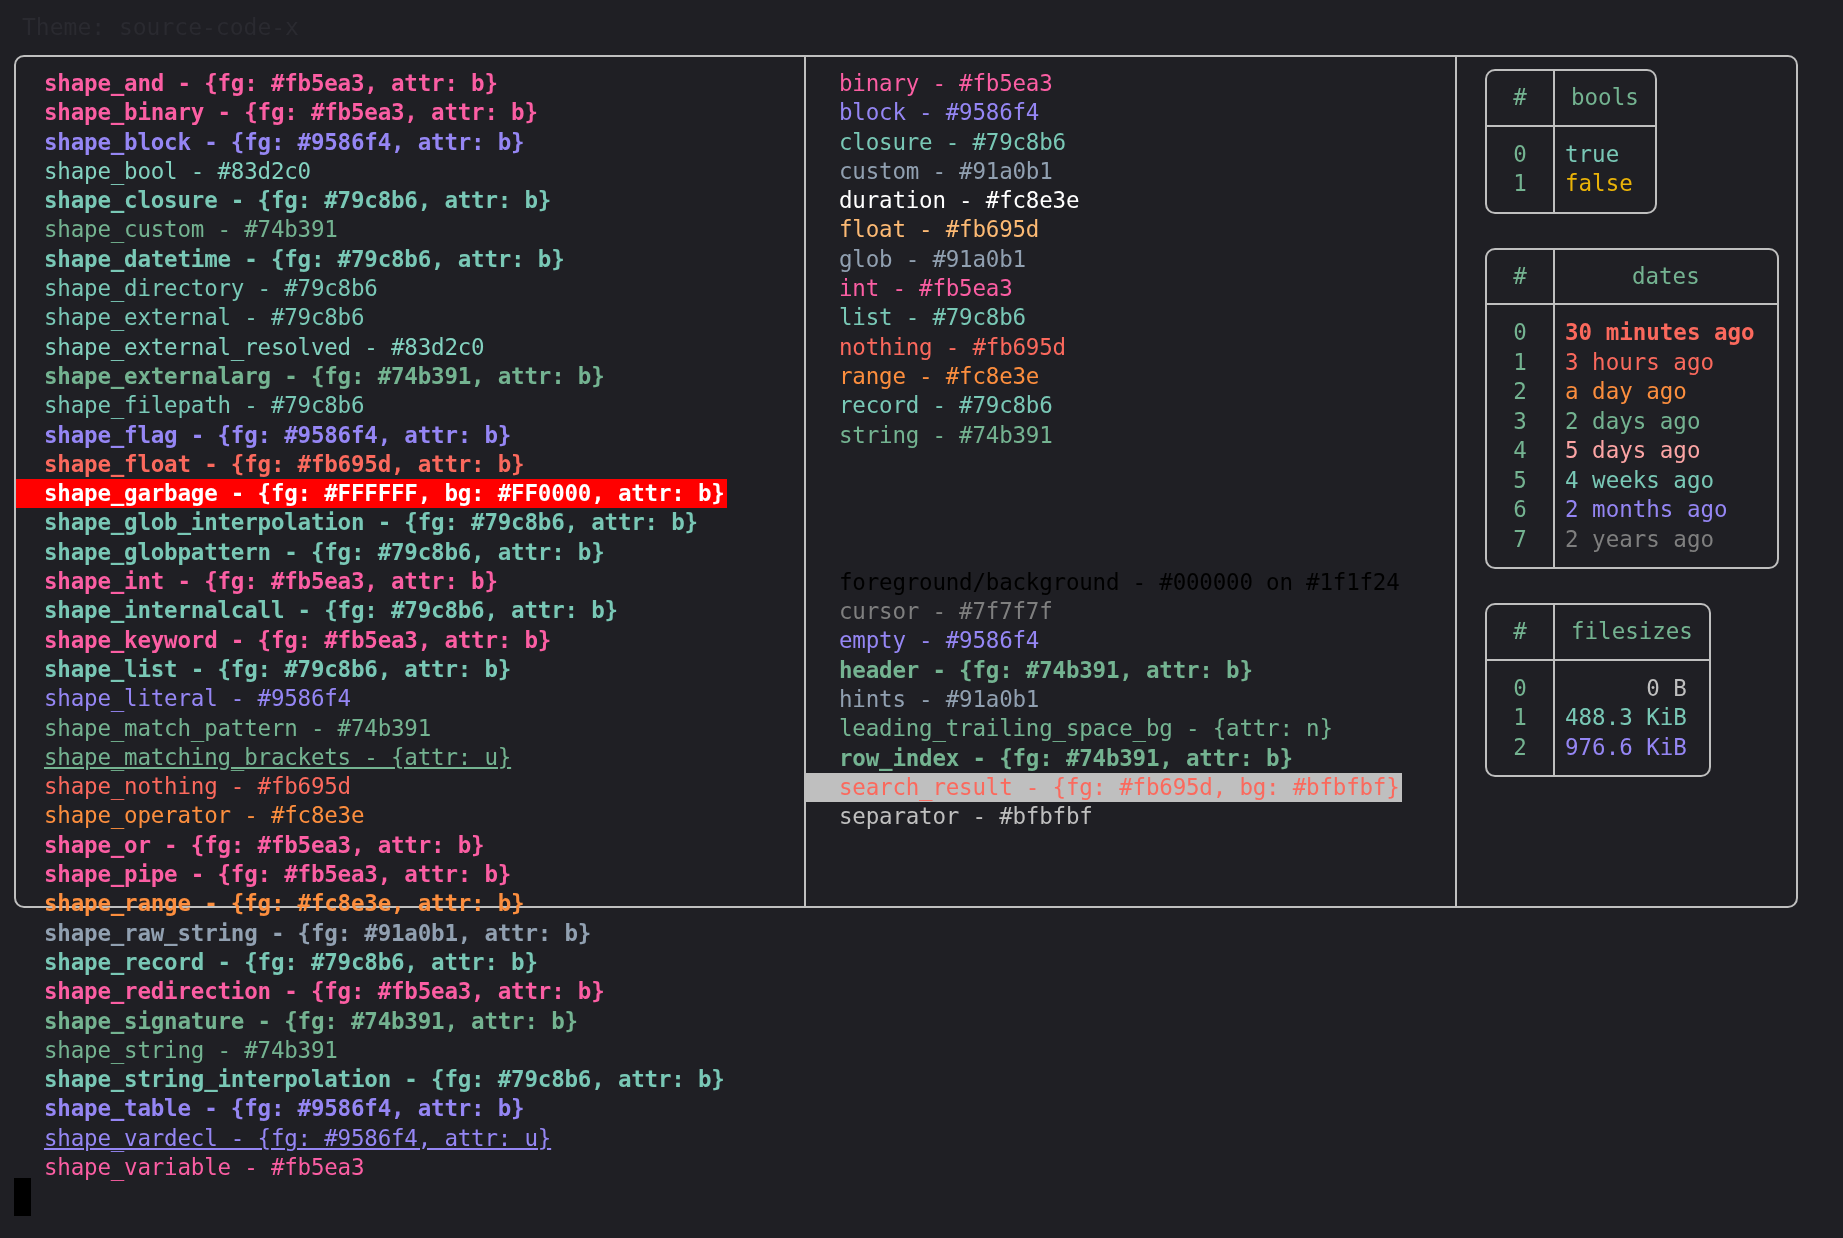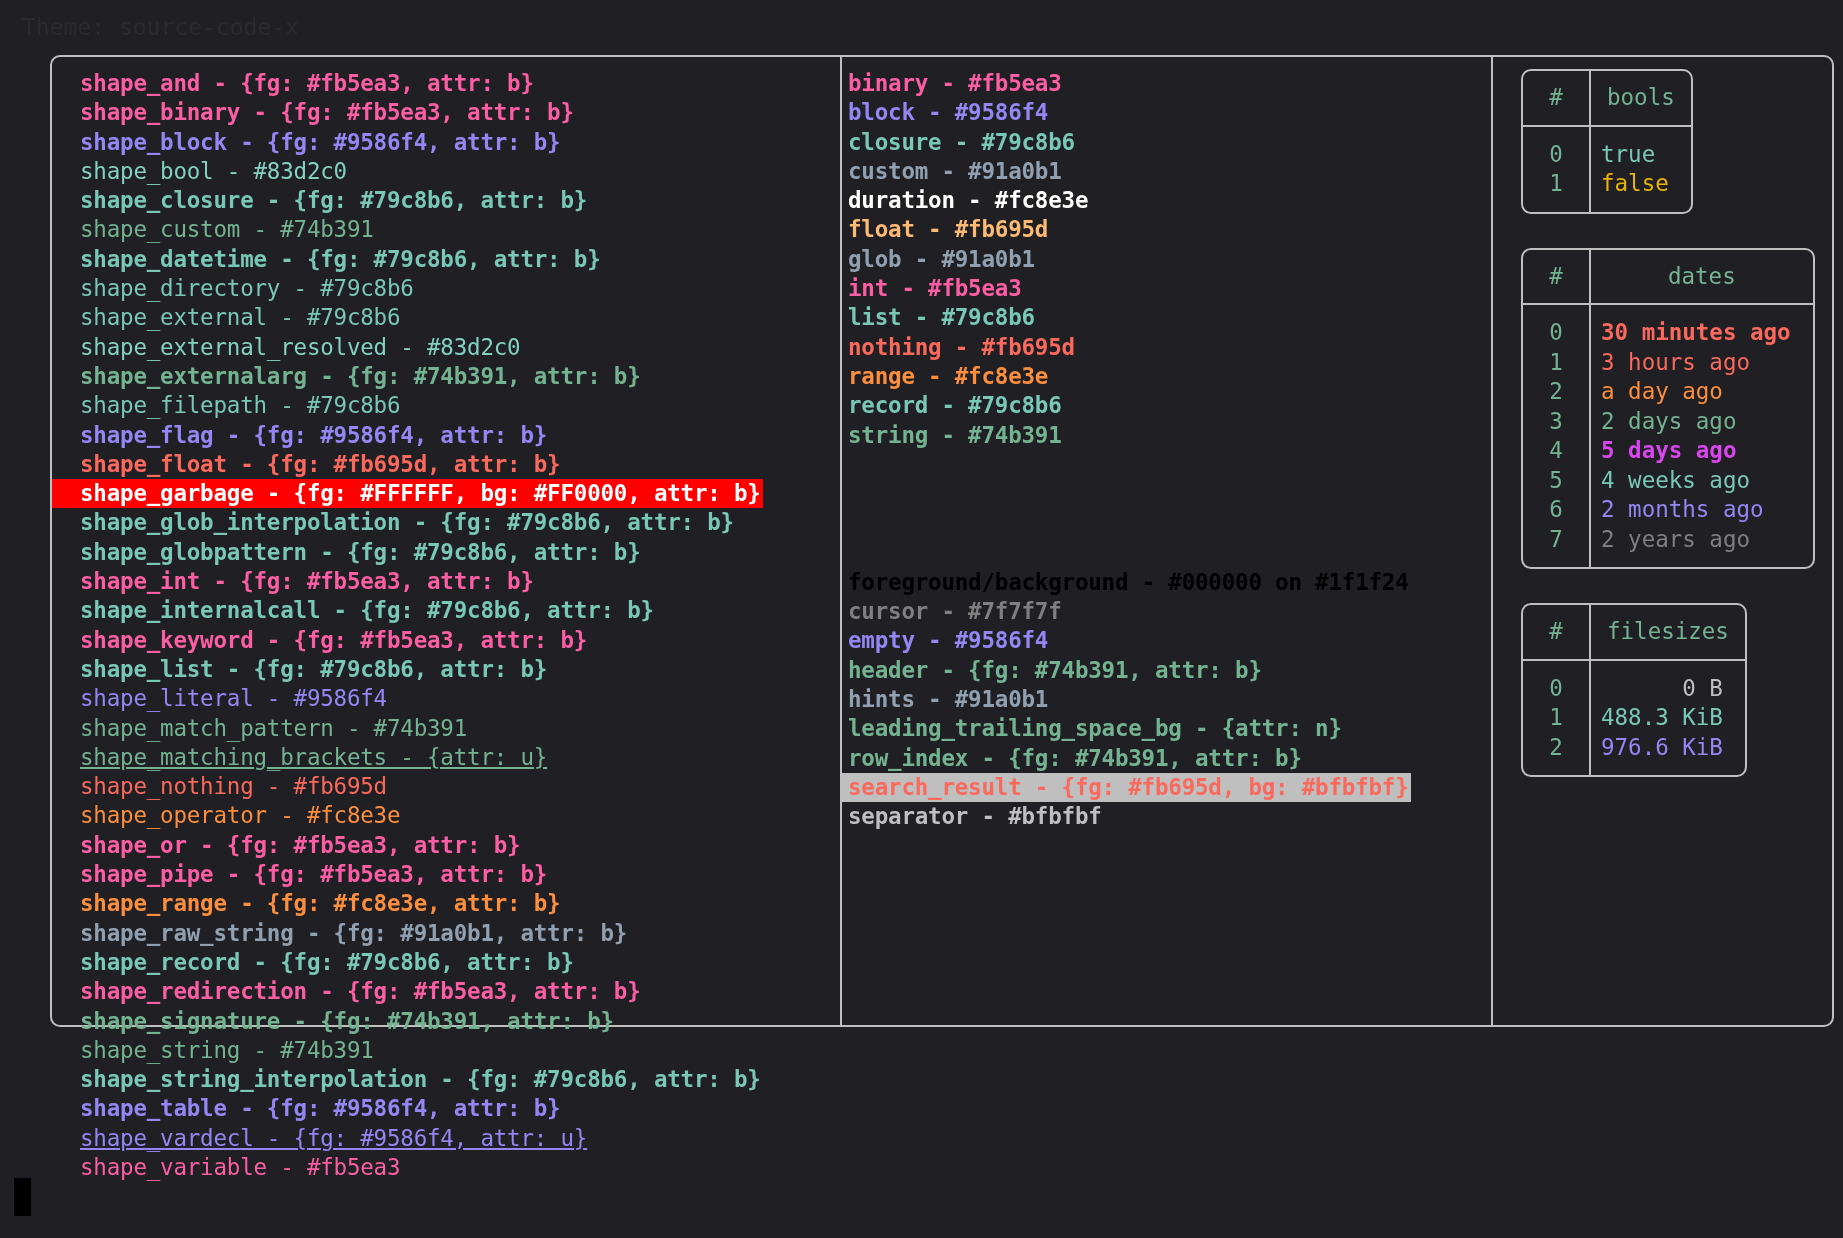--- a/index.html
+++ b/index.html
@@ -27,47 +27,46 @@
     color: #2a2a30;
     white-space: pre;
   }
 
   
   #outer-frame {
     position: absolute;
     left: 14px;
     top: 55px;
     width: 1784px;
-    height: 972px;
+    height: 853px;
     border: 2px solid #bfbfbf;
     border-radius: 10px;
     box-sizing: border-box;
     display: flex;
     flex-direction: row;
-    margin-left: 36px;
   }
 
   .frame-col {
     position: relative;
     box-sizing: border-box;
     padding: 12px 0 0 0;
   }
   #col-left   { width: 790px; border-right: 2px solid #bfbfbf; }
   #col-mid    { width: 651px; border-right: 2px solid #bfbfbf; }
   #col-right  { flex: 1; }
 
   
   .line {
     font-size: 22.5px;
     line-height: 29.3px;
     white-space: pre;
     padding-left: 28px;
     letter-spacing: -0.2px;
   }
-  #col-mid .line { padding-left: 6px; font-weight: bold; }
+  #col-mid .line { padding-left: 33px; }
 
   .bold { font-weight: bold; }
   .underline { text-decoration: underline; }
 
   .blockgap { height: 118px; }
 
   
   .tbl-wrap {
     margin: 0 0 0 28px;
     border: 2px solid #bfbfbf;
@@ -185,21 +184,21 @@
             <tr>
               <td class="idx-col">2</td>
               <td class="val-col val-left" style="color: rgb(252, 142, 62);">a day ago</td>
             </tr>
             <tr>
               <td class="idx-col">3</td>
               <td class="val-col val-left" style="color: rgb(116, 179, 145);">2 days ago</td>
             </tr>
             <tr>
               <td class="idx-col">4</td>
-              <td class="val-col val-left" style="color: #d946ef; font-weight: bold;">5 days ago</td>
+              <td class="val-col val-left" style="color: #fca5a5; font-weight: normal;">5 days ago</td>
             </tr>
             <tr>
               <td class="idx-col">5</td>
               <td class="val-col val-left" style="color: rgb(121, 200, 182);">4 weeks ago</td>
             </tr>
             <tr>
               <td class="idx-col">6</td>
               <td class="val-col val-left" style="color: rgb(149, 134, 244);">2 months ago</td>
             </tr>
             <tr>

